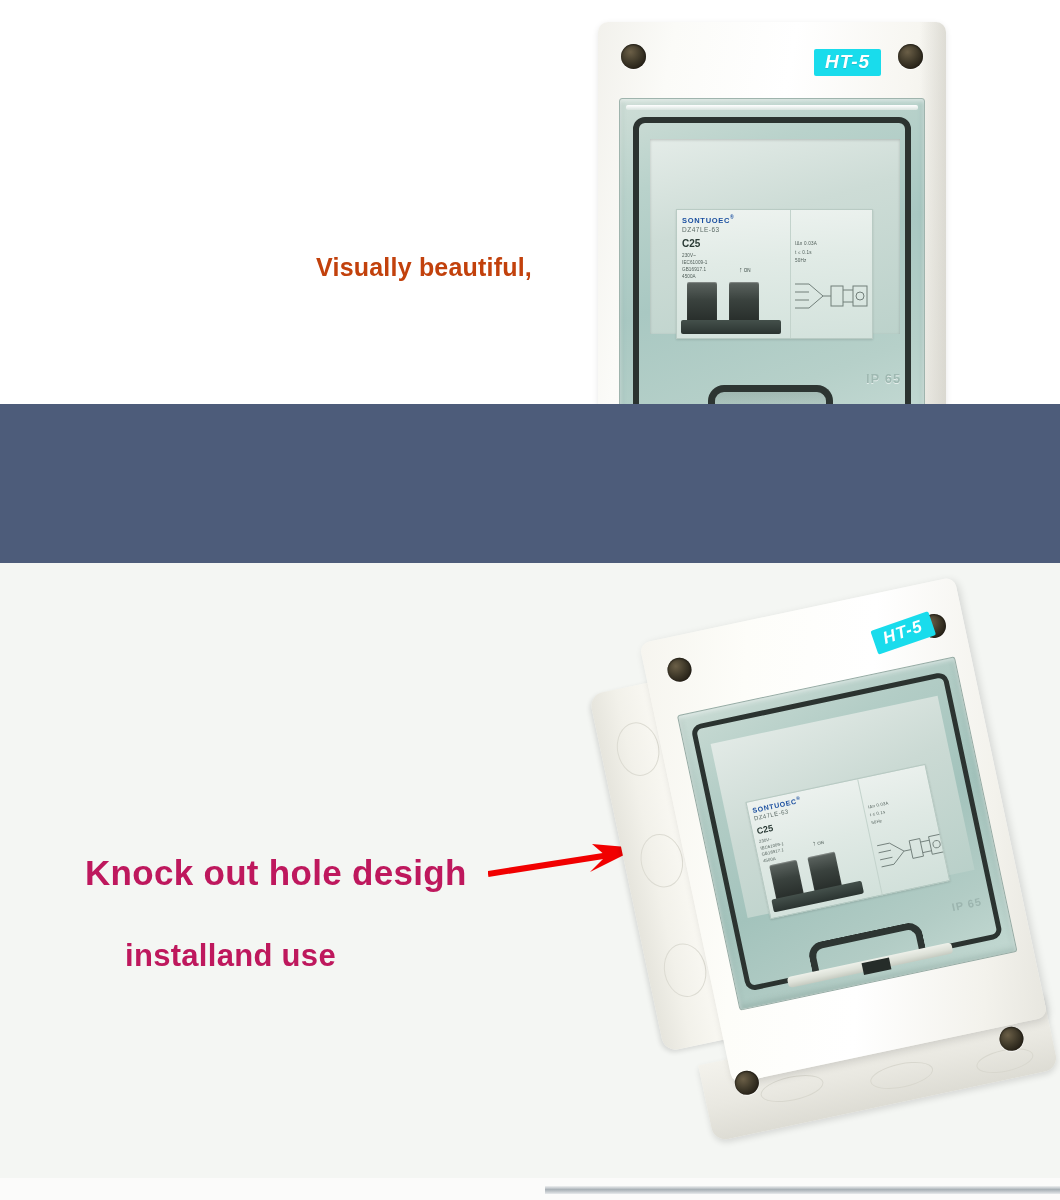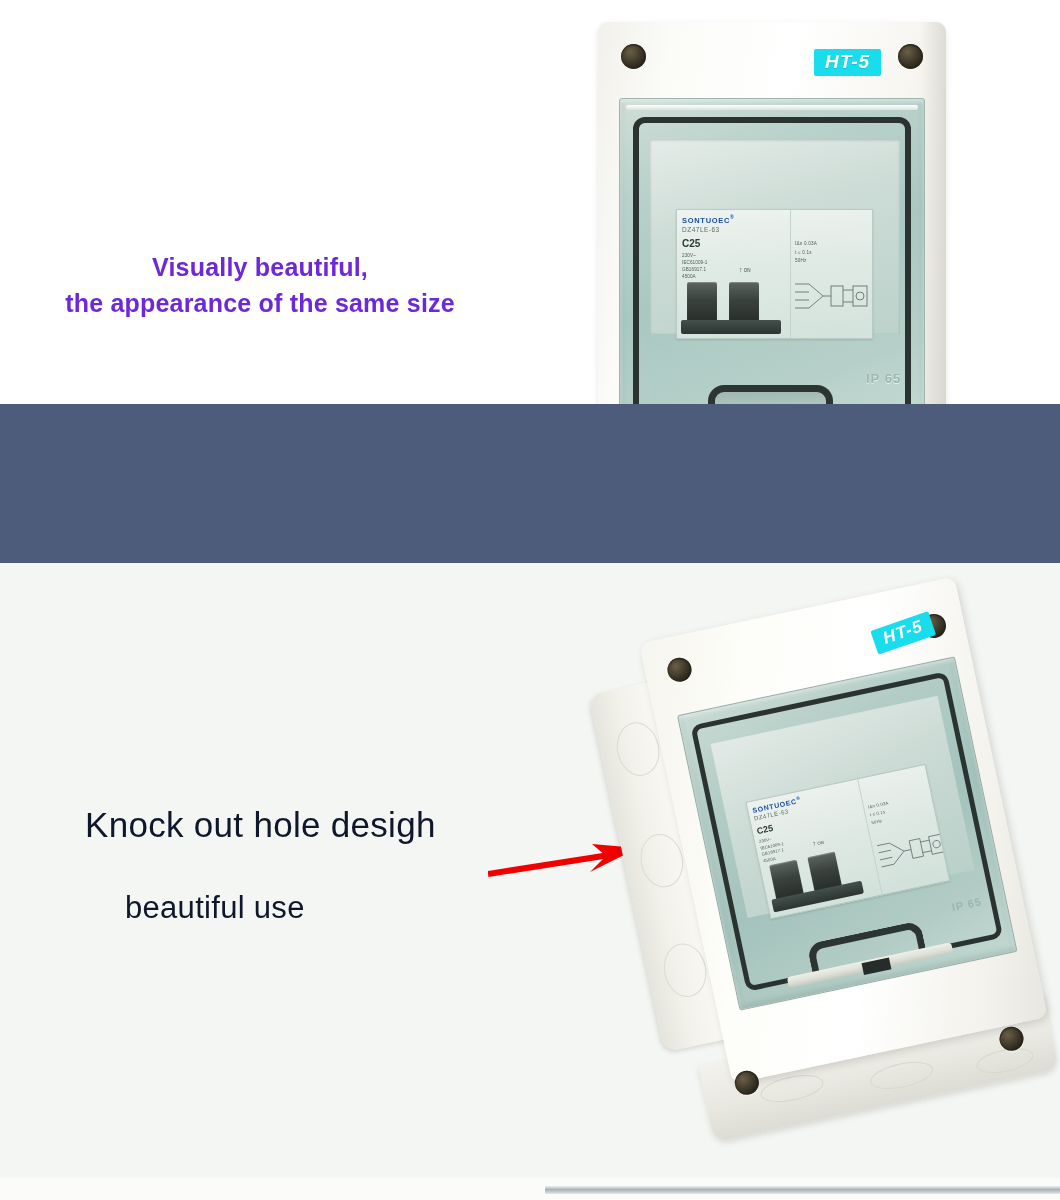--- a/index.html
+++ b/index.html
@@ -10,40 +10,41 @@
     overflow:hidden;
     position:relative;
   }
   .page{position:relative;width:1060px;height:1200px;overflow:hidden;}
 
   
   .section-top{position:absolute;left:0;top:0;width:1060px;height:404px;background:#ffffff;}
 
   .caption-top{
     position:absolute;left:0;top:250px;width:520px;
-    text-align:center;color:#6d28d9;
+    text-align:right;color:#c2410c;
     font-size:25px;font-weight:bold;line-height:1.42;
     letter-spacing:.2px;
+    padding-left:12px;
   }
   .caption-top .l1{display:block;}
   .caption-top .l2{display:block;}
   .caption-top .l3{display:block;}
 
   
   .band{position:absolute;left:0;top:404px;width:1060px;height:159px;background:#4d5c7a;}
 
   
   .section-bottom{position:absolute;left:0;top:563px;width:1060px;height:615px;background:#f4f6f3;}
   .bottom-strip{position:absolute;left:0;top:1178px;width:1060px;height:22px;background:#fbfbfa;}
   .next-img-edge{position:absolute;left:545px;top:1186px;width:515px;height:8px;
      background:linear-gradient(to bottom,#eef0f1 0%,#a8b0b6 45%,#c9ced2 75%,#e8eaec 100%);}
 
   .caption-bottom{
-    position:absolute;left:70px;top:807px;width:470px;color:#0f172a;
-    font-weight:normal;letter-spacing:.3px;
+    position:absolute;left:70px;top:855px;width:470px;color:#be185d;
+    font-weight:bold;letter-spacing:.3px;
   }
   .cb-1{font-size:35px;line-height:1;margin:0 0 0 15px;white-space:nowrap;}
   .cb-2{font-size:31px;line-height:1;margin:45px 0 0 20px;white-space:nowrap;}
   .cb-3{font-size:31px;line-height:1;margin:50px 0 0 55px;white-space:nowrap;}
 
   
   .arrow{position:absolute;left:488px;top:832px;width:160px;height:50px;}
 
   
   .prod1{position:absolute;left:598px;top:22px;width:348px;height:492px;}
@@ -241,21 +242,20 @@
 </style>
 </head>
 <body>
 
 <div class="page">
 
   <div class="section-top">
 
     <div class="caption-top">
       <span class="l1">Visually beautiful,</span>
-      <span class="l3">the appearance of the same size</span>
     </div>
 
     <div class="prod1">
       <div class="p1-body"></div>
 
       <div class="scr tl"></div>
       <div class="scr tr"></div>
       <div class="scr bl"></div>
       <div class="scr br"></div>
 
@@ -317,21 +317,21 @@
   </div>
 
   <div class="band"></div>
 
   <div class="section-bottom"></div>
   <div class="bottom-strip"></div>
   <div class="next-img-edge"></div>
 
   <div class="caption-bottom">
     <div class="cb-1">Knock out hole desigh</div>
-    <div class="cb-3">beautiful use</div>
+    <div class="cb-3">installand use</div>
   </div>
 
   <svg class="arrow" viewBox="0 0 160 50">
     <path d="M0 42 L128 22" stroke="#f10000" stroke-width="6" fill="none"></path>
     <path d="M150 16 L104 12 L118 24 L102 40 Z" fill="#f10000"></path>
   </svg>
 
   <div class="prod2">
     <div class="p2-rot">
       <div class="p2-side">

